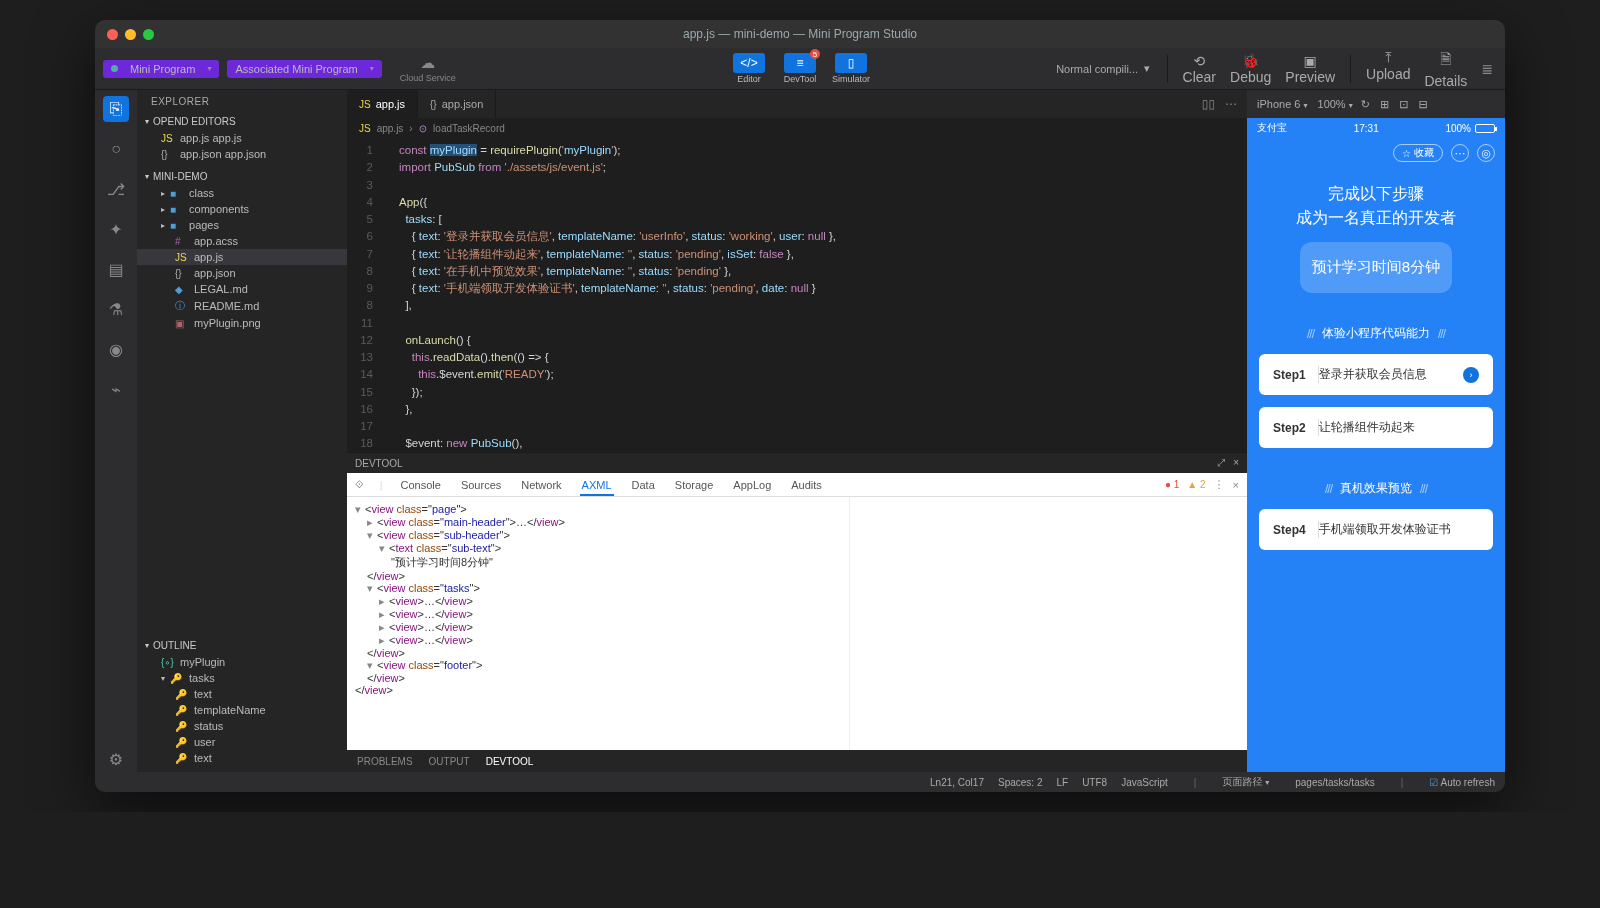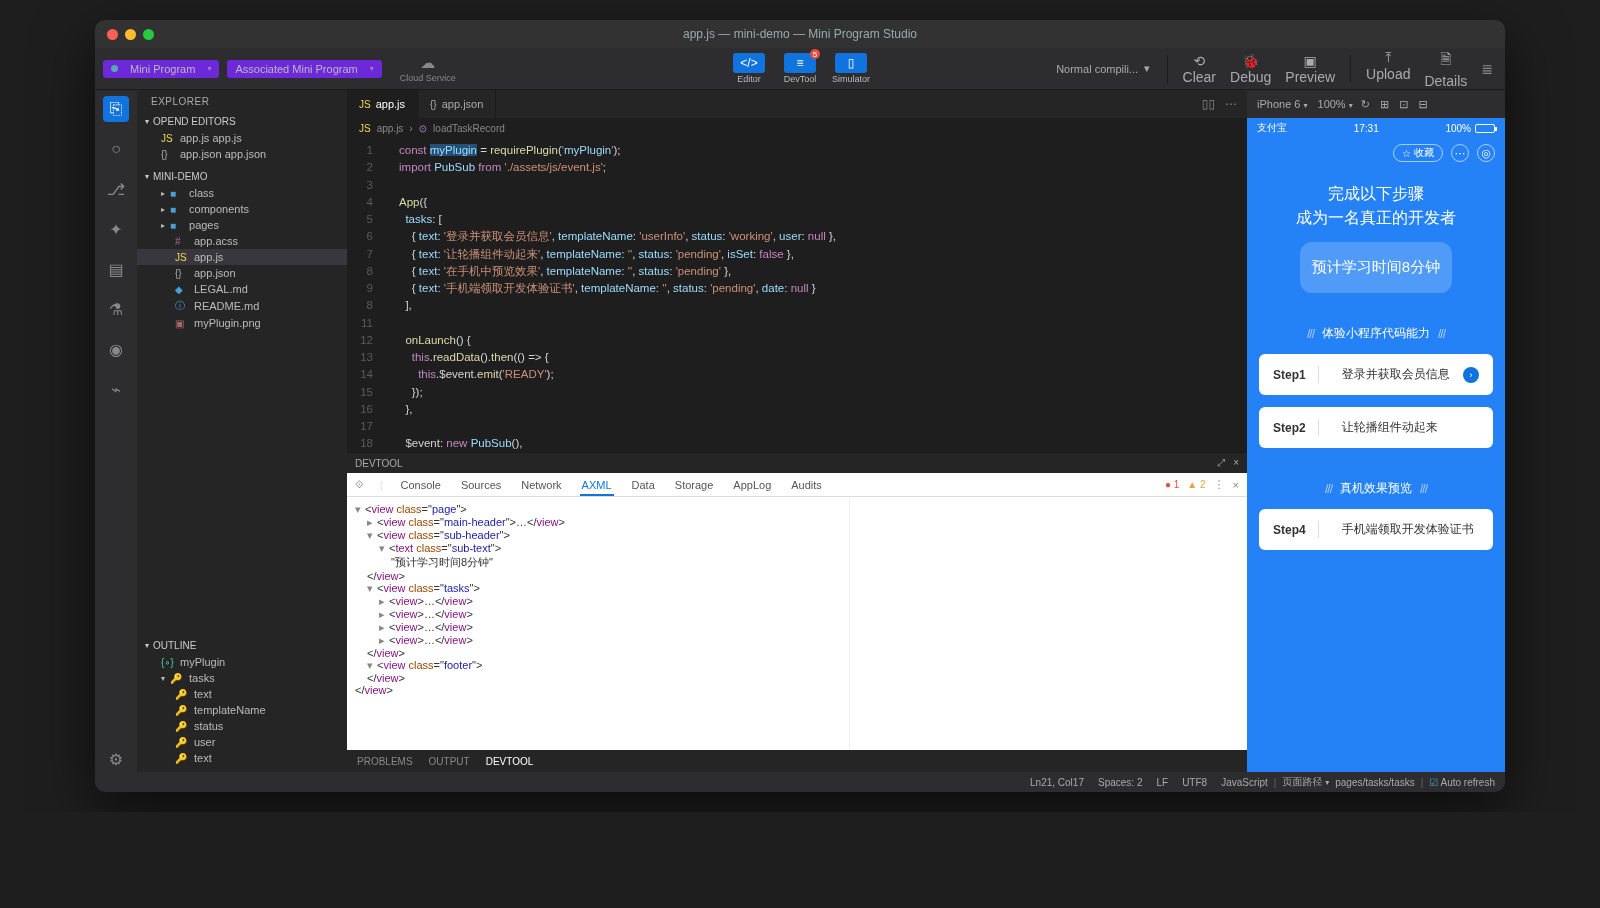--- a/index.html
+++ b/index.html
@@ -115,25 +115,25 @@
 .phone-nav { height: 30px; display: flex; align-items: center; justify-content: flex-end; gap: 8px; padding: 0 10px; }
 .phone-nav .pill { border: 1px solid rgba(255,255,255,0.6); border-radius: 12px; padding: 1px 8px; font-size: 10px; display: flex; align-items: center; gap: 3px; }
 .phone-nav .iconbtn { width: 18px; height: 18px; border: 1px solid rgba(255,255,255,0.6); border-radius: 9px; display: flex; align-items: center; justify-content: center; font-size: 11px; }
 .phone-content { flex: 1; padding: 14px 12px; display: flex; flex-direction: column; align-items: center; gap: 12px; }
 .phone-content .title { font-size: 16px; font-weight: 500; text-align: center; line-height: 1.5; }
 .phone-content .estimate { background: rgba(255,255,255,0.2); padding: 16px 12px; border-radius: 12px; font-size: 15px; }
 .phone-content .section-label { font-size: 12px; display: flex; align-items: center; gap: 8px; margin-top: 20px; }
 .phone-content .section-label::before, .phone-content .section-label::after { content: "///"; color: rgba(255,255,255,0.6); letter-spacing: -1px; }
 .step-card { width: 100%; background: #fff; color: #333; border-radius: 6px; padding: 12px 14px; display: flex; align-items: center; gap: 12px; font-size: 12px; }
 .step-card .step-n { font-weight: 600; color: #333; }
-.step-card .step-t { border-left: 1px solid #ddd; padding-left: 23px; flex: 1; }
+.step-card .step-t { border-left: 1px solid #ddd; padding-left: 0; flex: 1; }
 .step-card .go { width: 16px; height: 16px; border-radius: 50%; background: #1173de; color: #fff; display: flex; align-items: center; justify-content: center; font-size: 9px; }
 
 
-.statusbar { height: 20px; background: #2d2d30; display: flex; align-items: center; font-size: 10px; color: #aaa; padding: 0 10px; gap: 6px; }
+.statusbar { height: 20px; background: #2d2d30; display: flex; align-items: center; font-size: 10px; color: #aaa; padding: 0 10px; gap: 26px; }
 .statusbar .group { display: flex; gap: 14px; }
 .statusbar .fill { flex: 1; }
 .statusbar .check { color: #4b9fd6; }
 </style>
 </head>
 <body>
 
 <div class="window">
 
   <div class="titlebar">

